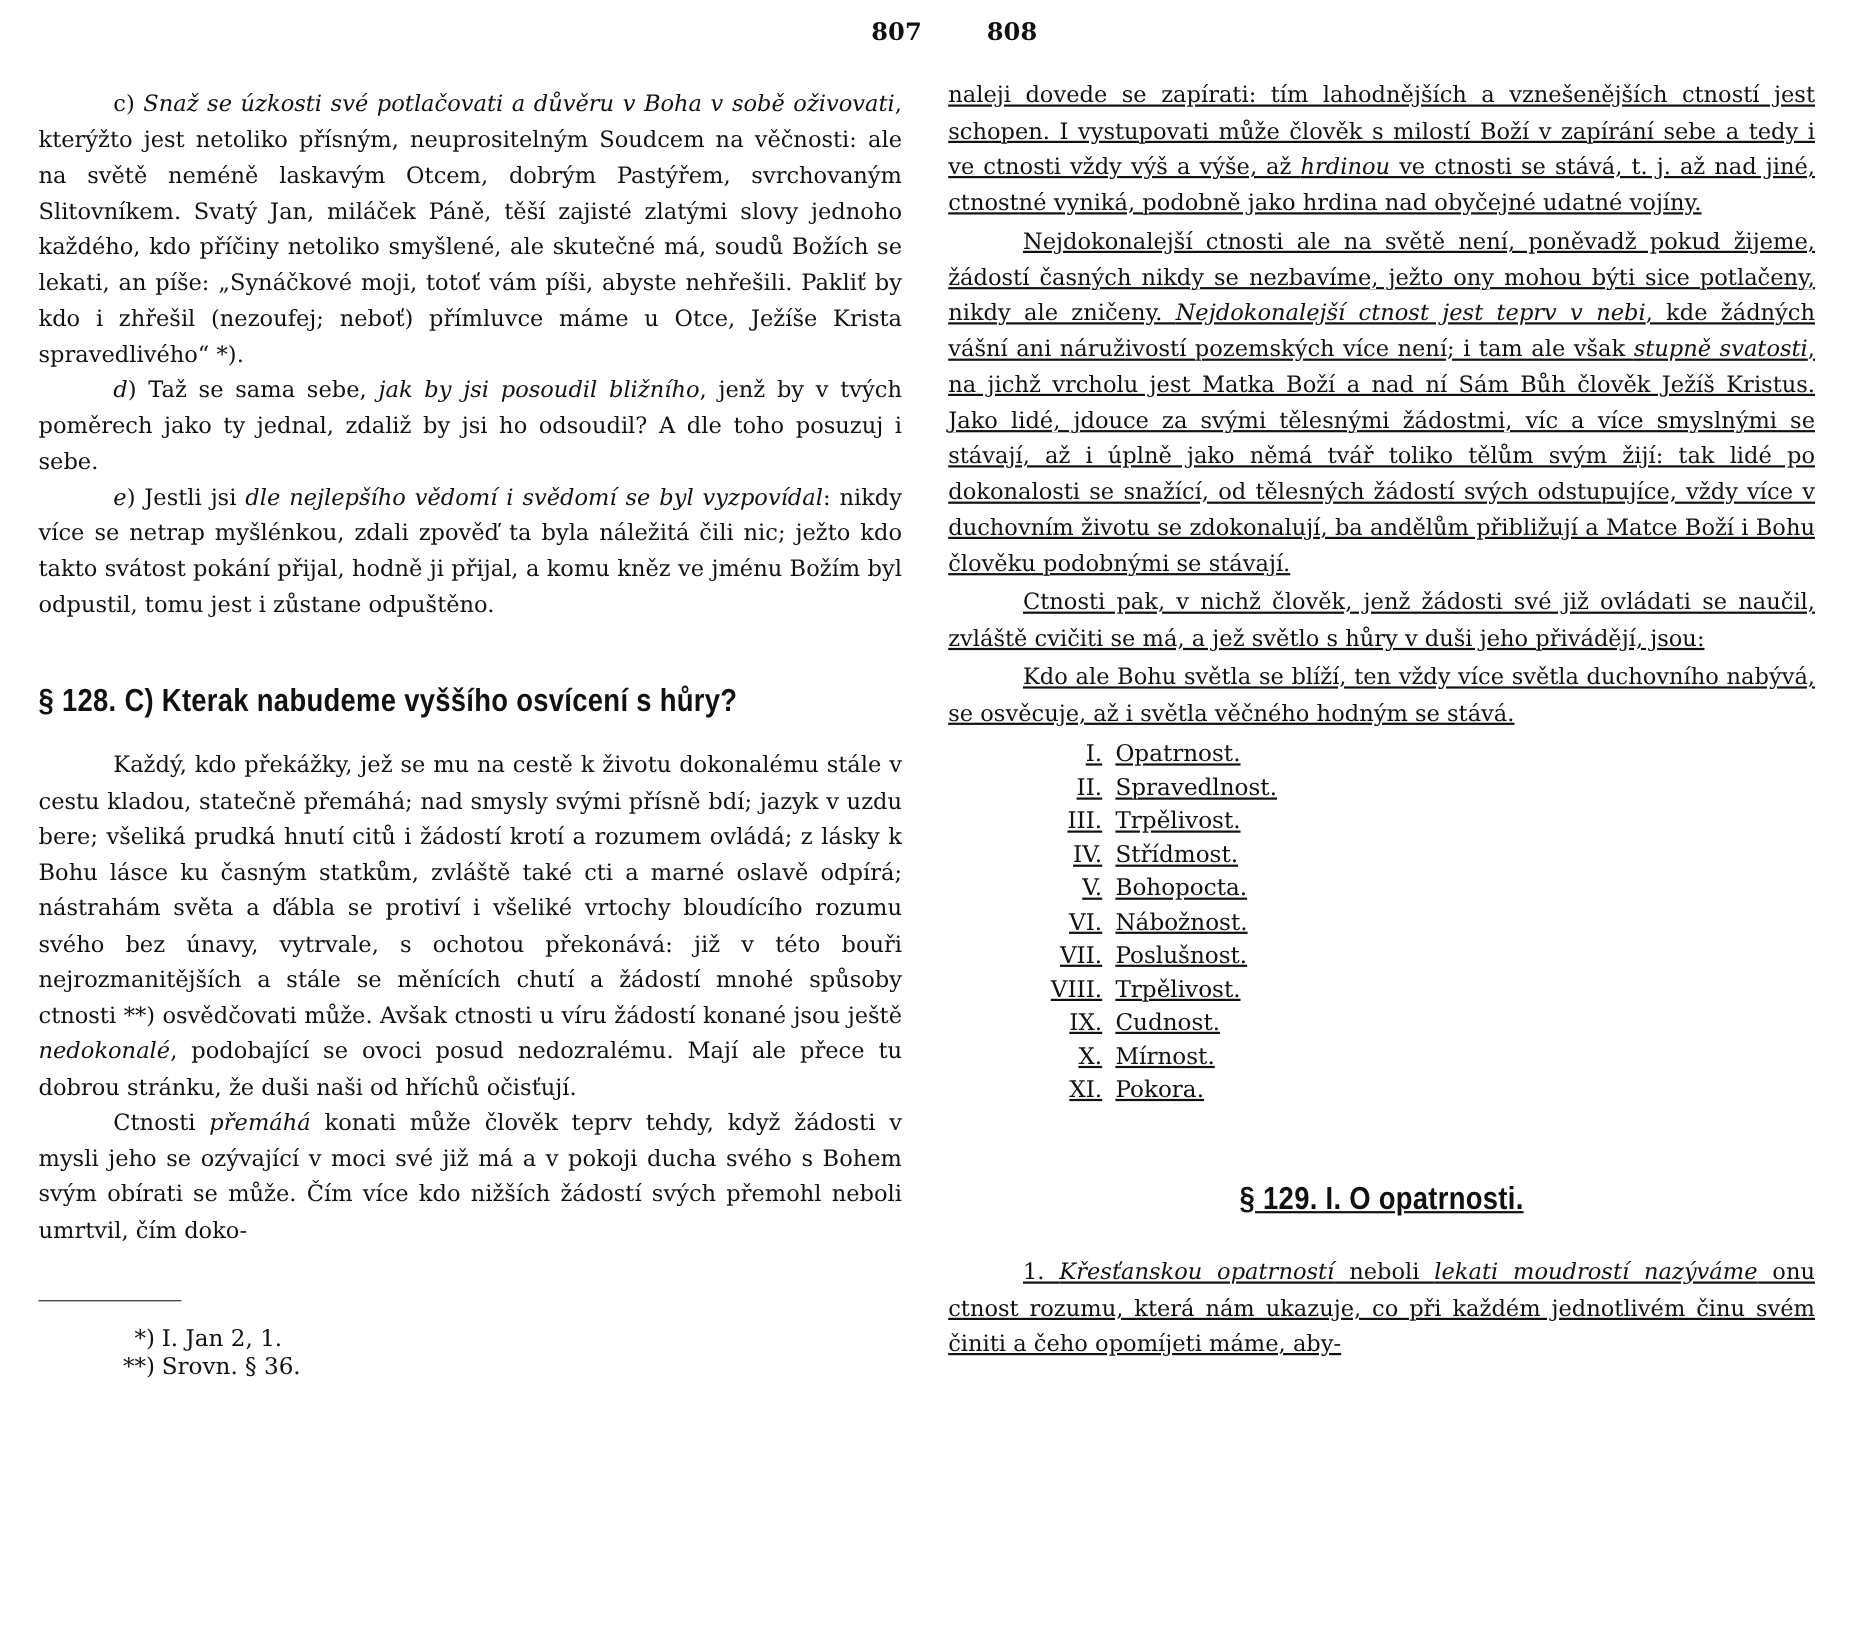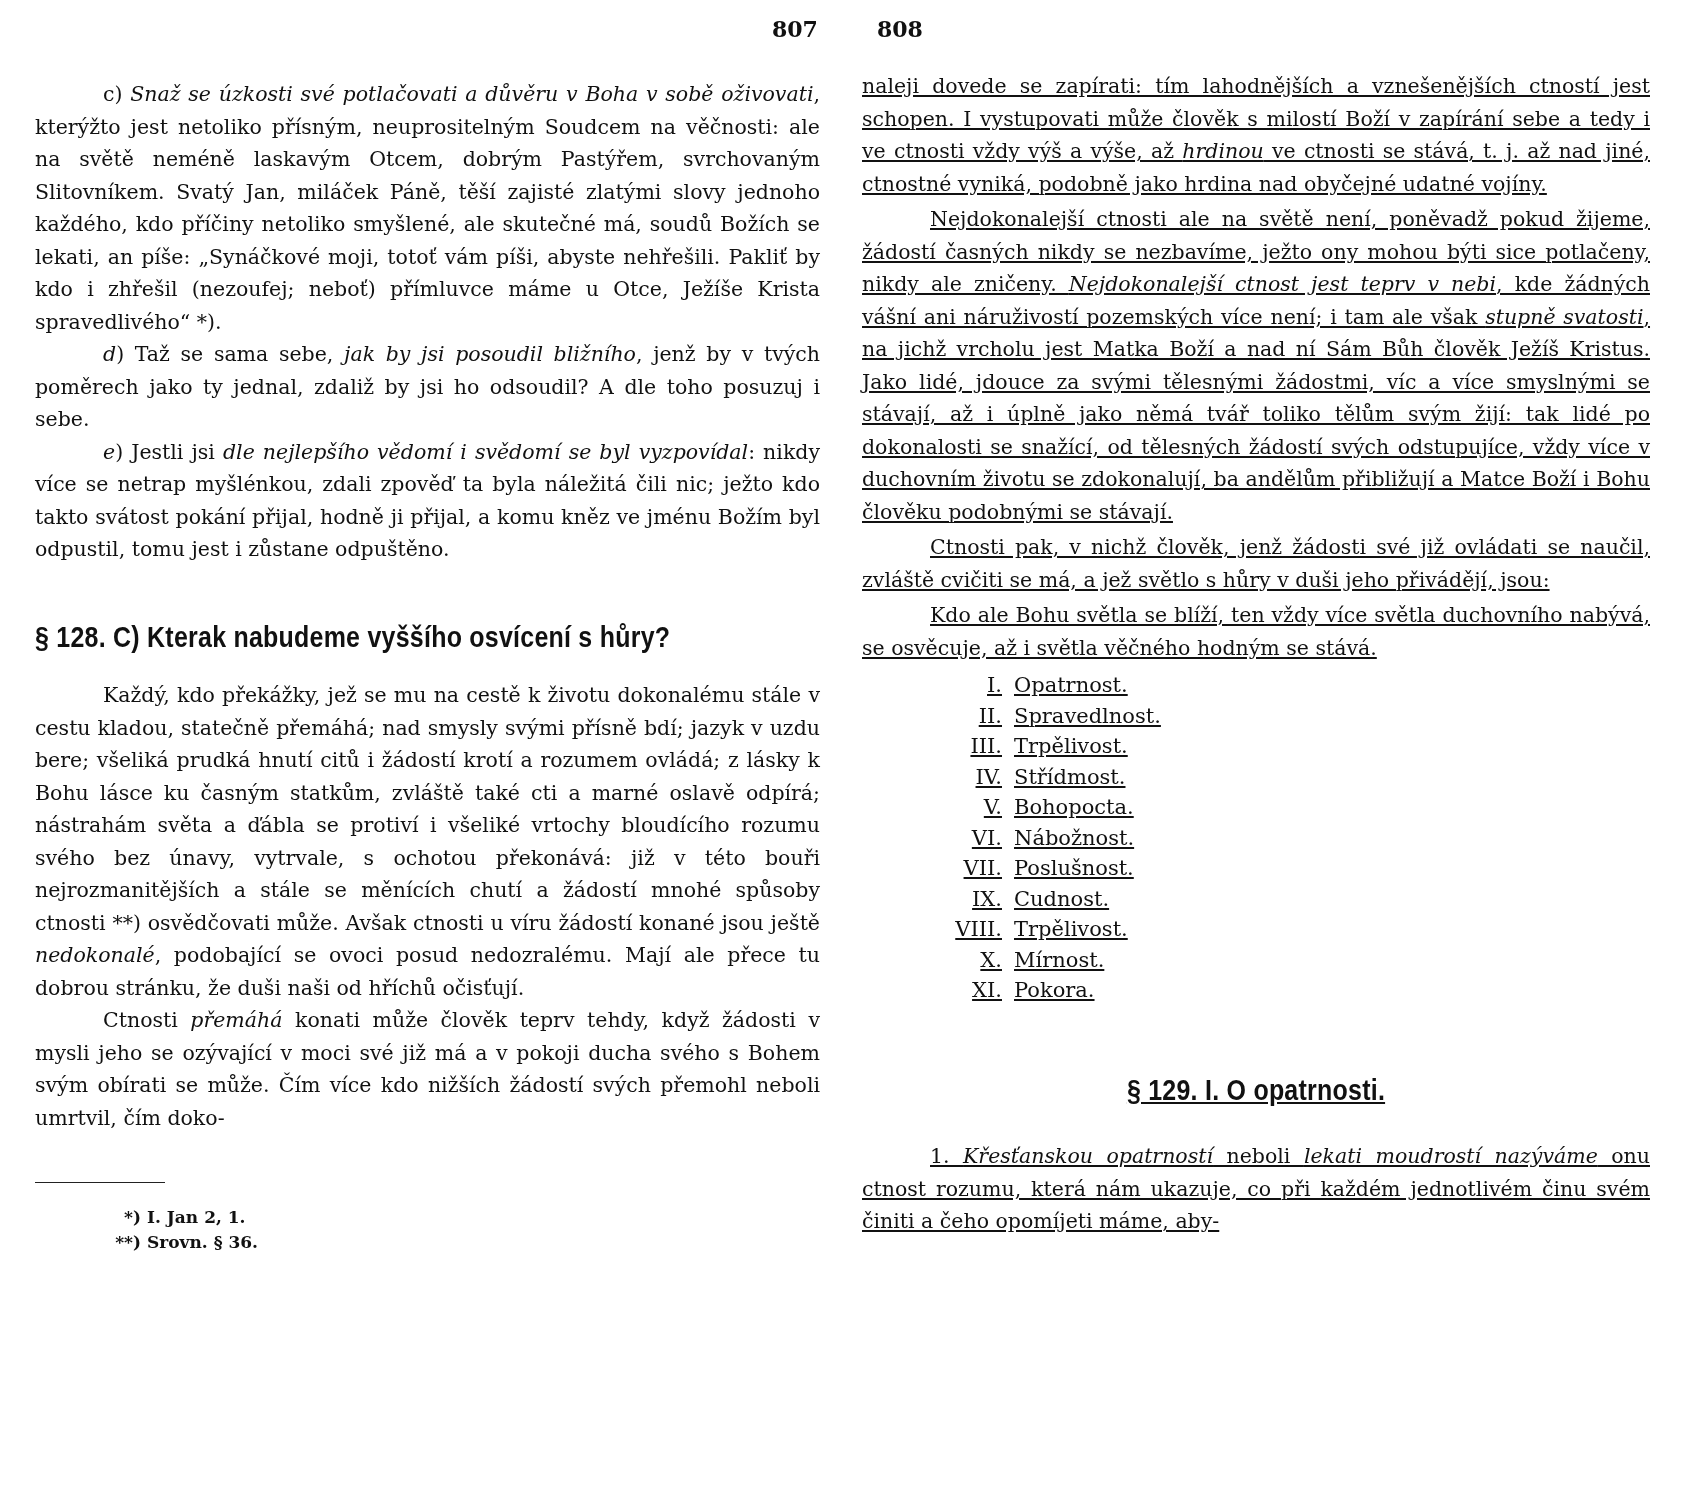--- a/index.html
+++ b/index.html
@@ -1,40 +1,40 @@
 <!DOCTYPE html>
 <html><head>
 <meta charset="utf-8">
 <style>
   html, body { margin: 0; padding: 0; background: #ffffff; }
   body { width: 1690px; height: 1500px; position: relative; overflow: hidden;
          font-family: "DejaVu Serif", "Liberation Serif", serif; color: #111; }
   .page { position: absolute; top: 0; height: 1500px; }
   #left-page { left: 0; width: 845px; }
   #right-page { left: 845px; width: 845px; }
-  .folio { position: absolute; top: 16px; font-size: 22px; font-weight: bold; }
+  .folio { position: absolute; top: 16px; font-size: 22px; font-weight: bold; margin-left: 20px; }
   #left-page .folio { left: 772px; }
   #right-page .folio { left: 32px; }
   .body { position: absolute; font-size: 20.5px; line-height: 32.5px; text-align: justify; }
   #left-page .body { left: 35px; width: 785px; top: 78px; }
   #right-page .body { left: 17px; width: 788px; top: 70px; text-decoration: underline; }
   p { margin: 0; }
   p.indent { text-indent: 68px; }
   p.gap { margin-top: 3px; }
   em { font-style: italic; }
   .section-heading { font-family: "Liberation Sans", sans-serif; font-weight: bold;
          font-size: 29px; letter-spacing: 0.3px; transform: scaleX(0.86); transform-origin: left;
          white-space: nowrap; }
   #h128 { margin-top: 55px; margin-bottom: 26px; }
   #h129 { text-align: center; transform-origin: center; margin-top: 68px; margin-bottom: 34px; }
   .virtues { margin: 6px 0 0 0; padding: 0; list-style: none; }
   .virtues li { display: flex; font-size: 21px; line-height: 30.5px; }
   .virtues .num { width: 140px; text-align: right; padding-right: 12px; }
   .fn-rule { width: 130px; border-top: 1.5px solid #222; margin-top: 48px; margin-bottom: 22px; }
-  .footnote { font-size: 17px; line-height: 25px; font-weight: bold; }
+  .footnote { font-size: 21px; line-height: 25px; }
   .footnote .mk { display: inline-block; width: 106px; text-align: right; padding-right: 6px; }
 </style>
 </head>
 <body>
 
 <div class="page" id="left-page">
   <div class="folio">807</div>
   <div class="body">
     <div>
         <p class="indent"><span>c) </span><em>Snaž se úzkosti své potlačovati a důvěru v Boha v sobě oživovati</em><span>, kterýžto jest netoliko přísným, neuprositelným Soudcem na věčnosti: ale na světě neméně laskavým Otcem, dobrým Pastýřem, svrchovaným Slitovníkem. Svatý Jan, miláček Páně, těší zajisté zlatými slovy jednoho každého, kdo příčiny netoliko smyšlené, ale skutečné má, soudů Božích se lekati, an píše: „Synáčkové moji, totoť vám píši, abyste nehřešili. Pakliť by kdo i zhřešil (nezoufej; neboť) přímluvce máme u Otce, Ježíše Krista spravedlivého“ *).</span></p>
@@ -88,26 +88,26 @@
         </li>
         <li>
           <span class="num">VI.</span>
           <span>Nábožnost.</span>
         </li>
         <li>
           <span class="num">VII.</span>
           <span>Poslušnost.</span>
         </li>
         <li>
+          <span class="num">VIII.</span>
+          <span>Trpělivost.</span>
+        </li>
+        <li>
           <span class="num">IX.</span>
           <span>Cudnost.</span>
-        </li>
-        <li>
-          <span class="num">VIII.</span>
-          <span>Trpělivost.</span>
         </li>
         <li>
           <span class="num">X.</span>
           <span>Mírnost.</span>
         </li>
         <li>
           <span class="num">XI.</span>
           <span>Pokora.</span>
         </li>
       </ul>

